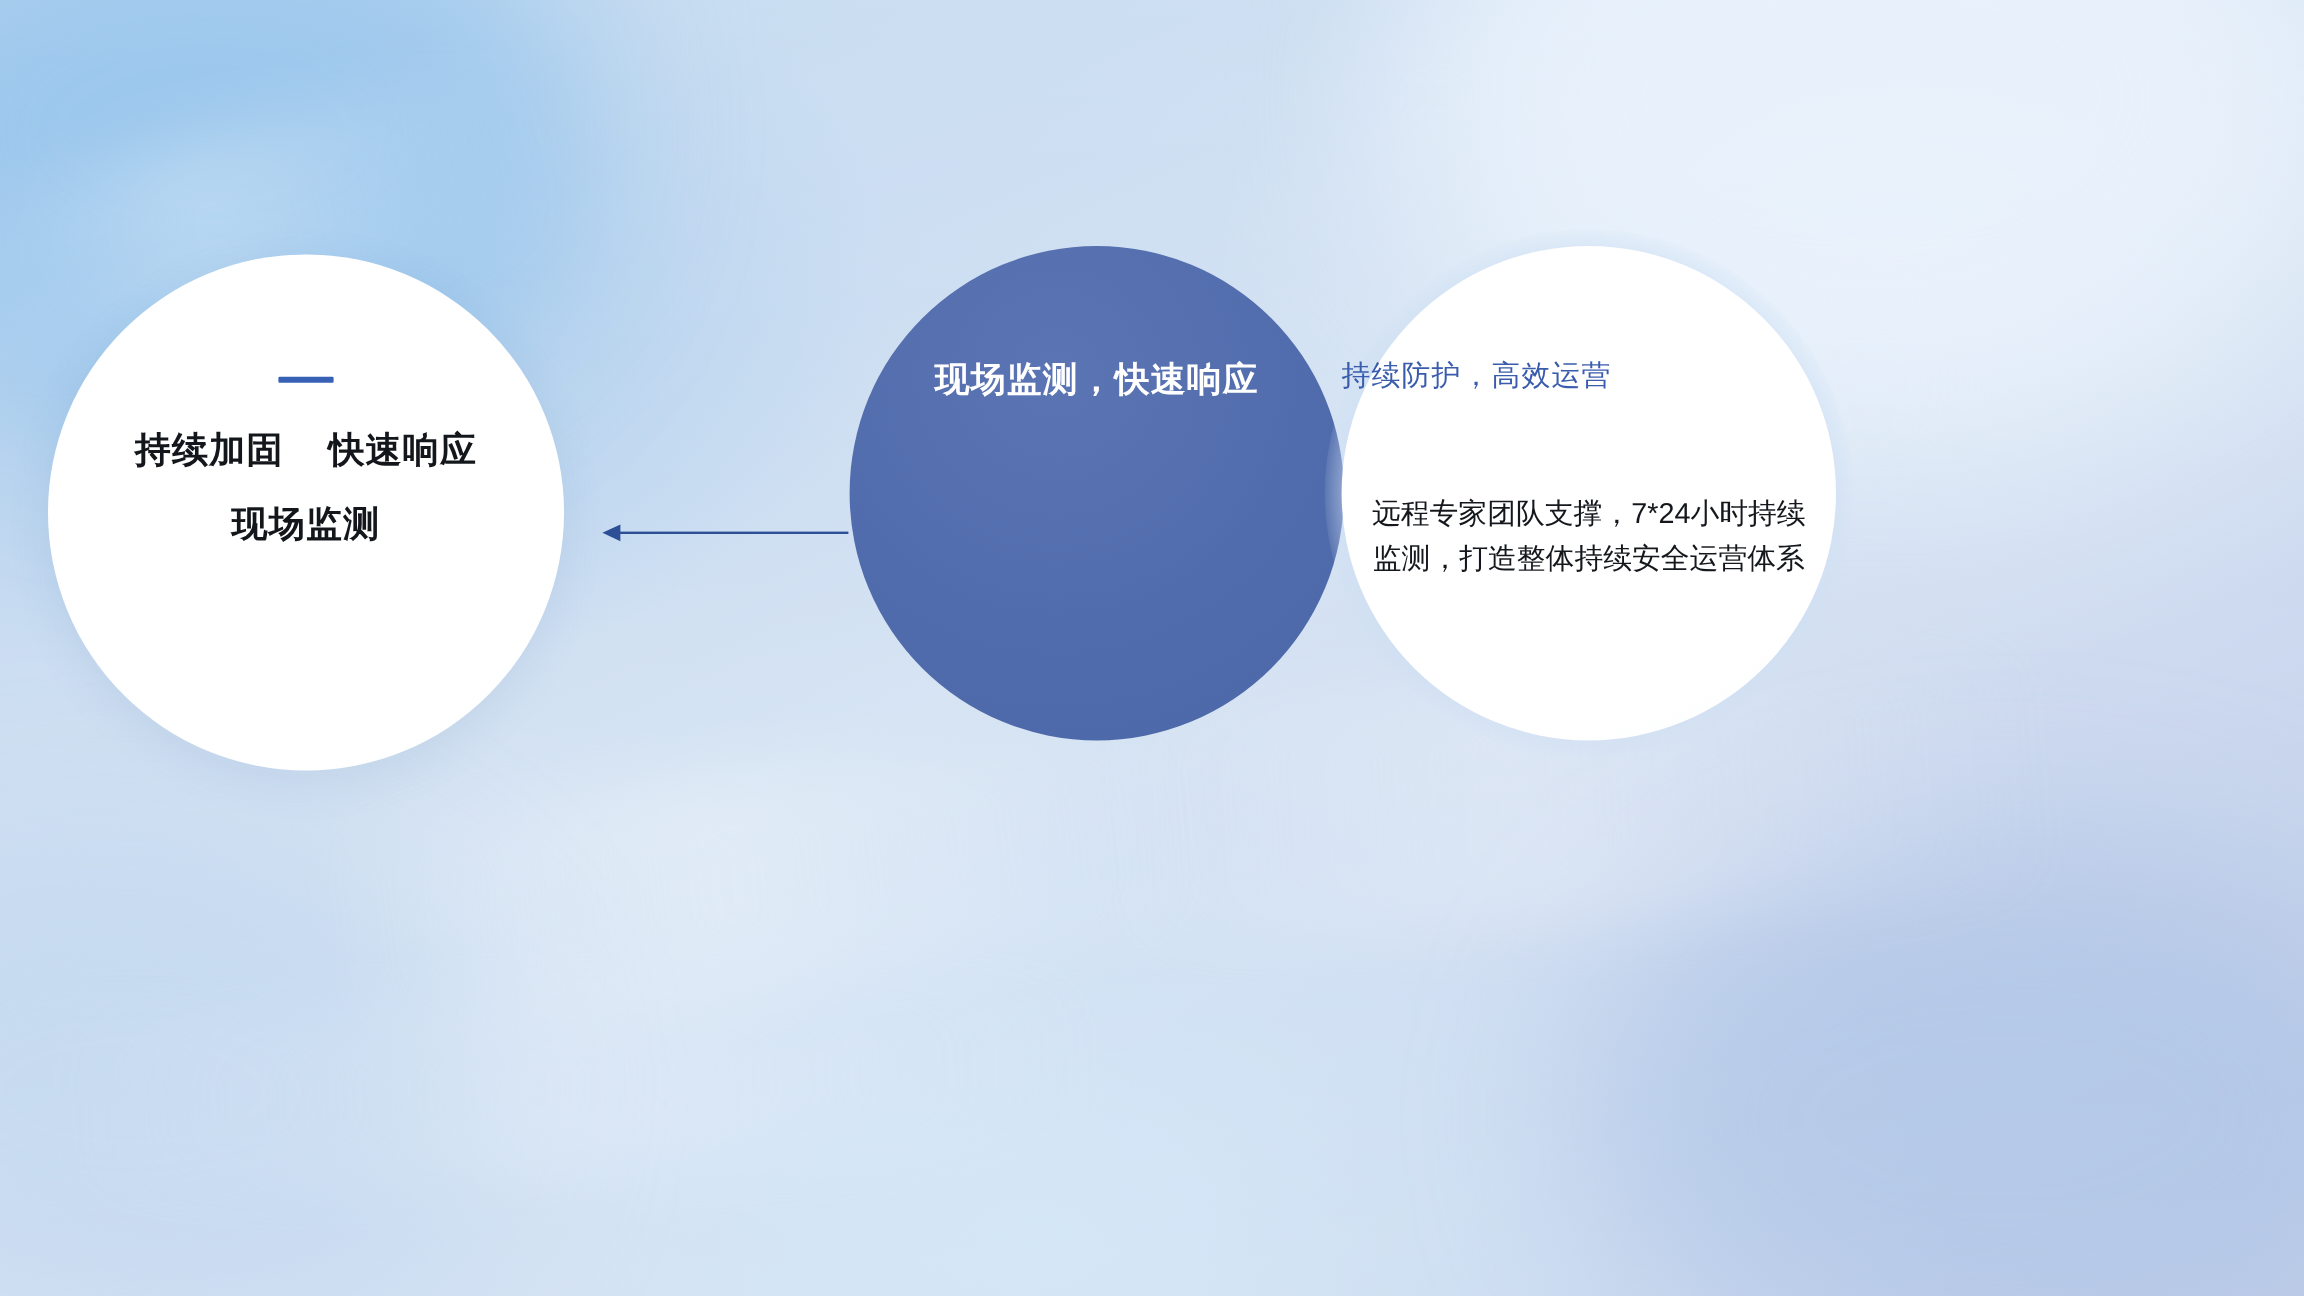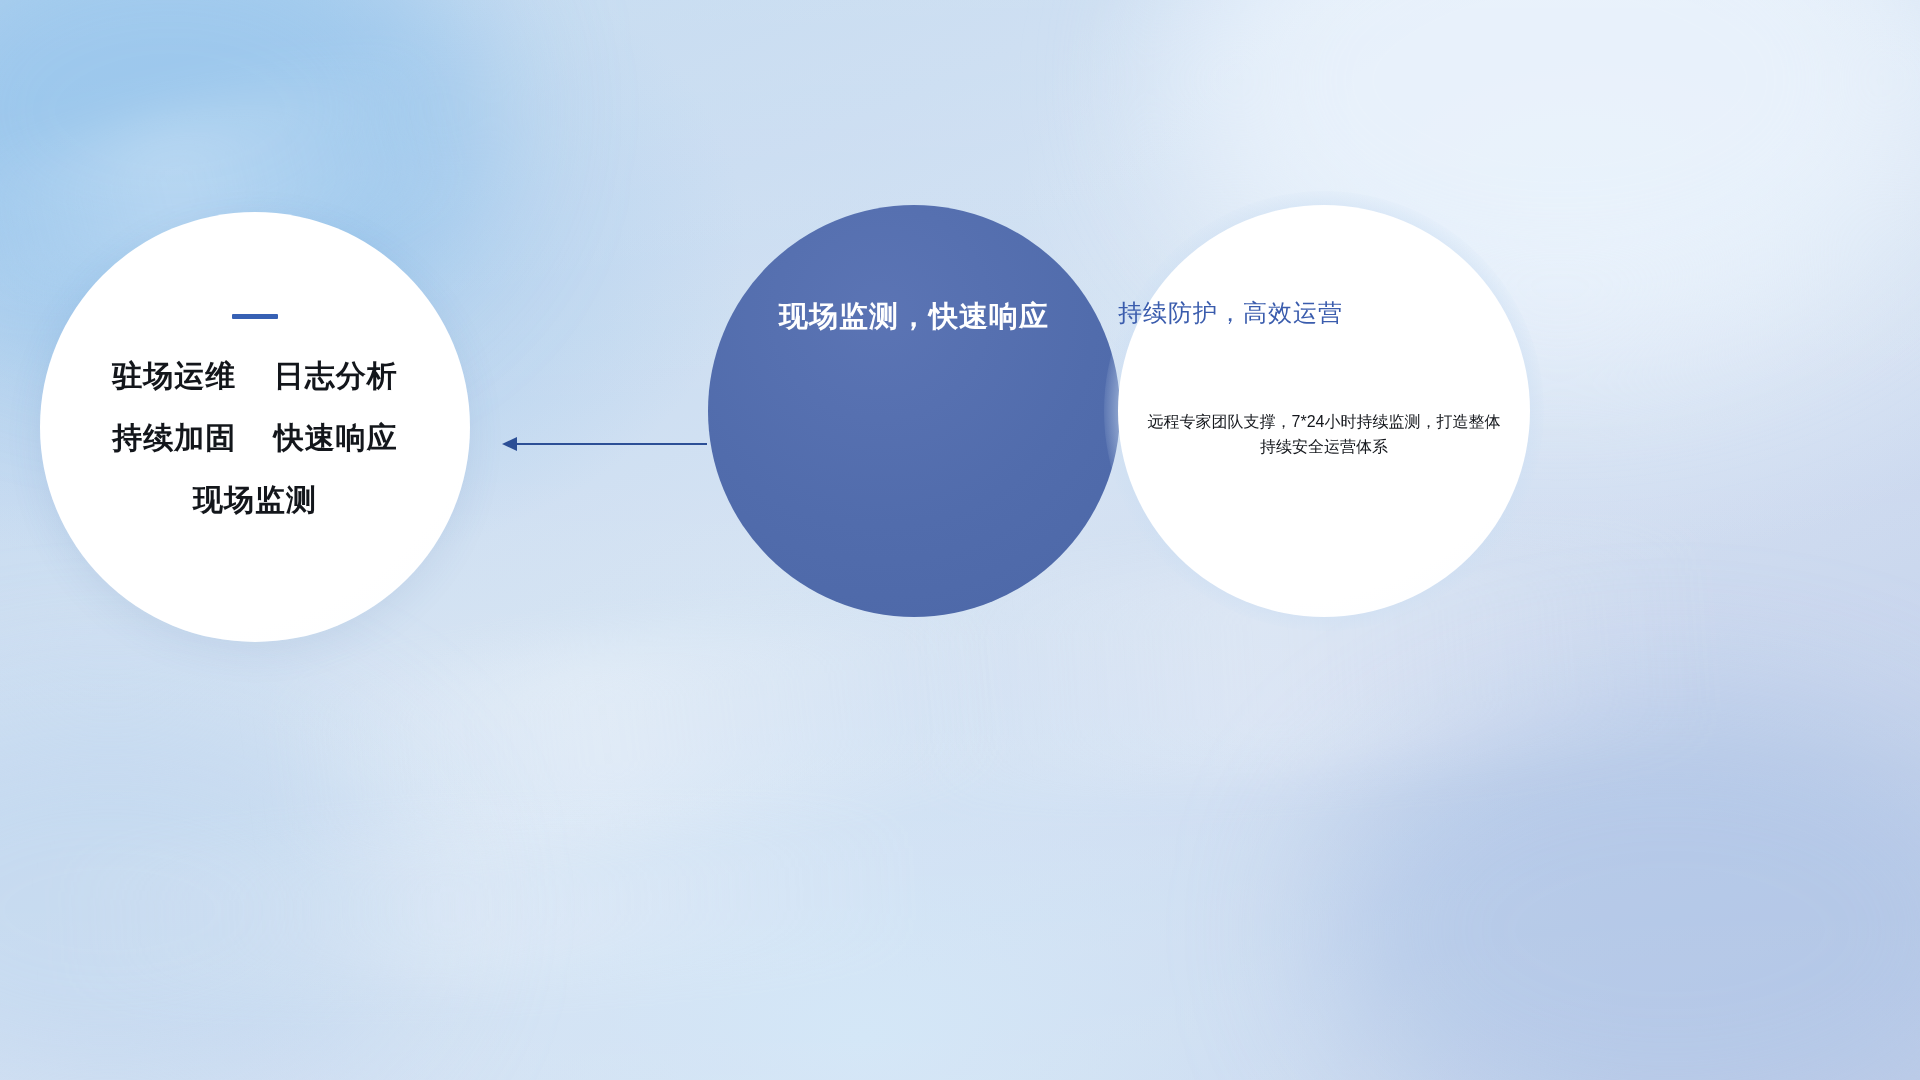--- a/index.html
+++ b/index.html
@@ -104,21 +104,21 @@
     background:radial-gradient(circle,rgba(205,223,243,.95) 60%,rgba(205,223,243,0) 72%);
     z-index:5;
   }
   .right-title{
     position:absolute;left:0;width:412px;top:92px;
     color:#3a5cad;font-weight:normal;font-size:24px;letter-spacing:1px;
     text-align:left;white-space:nowrap;
   }
   .right-body{
     position:absolute;left:24px;width:364px;top:205px;
-    color:#14171c;font-size:16px;line-height:1.55;text-align:center;
+    color:#14171c;font-size:24px;line-height:1.55;text-align:center;
     font-weight:400;
   }
 </style>
 </head>
 <body>
 
 <div id="stage">
 
   <div class="bg-base"></div>
   <div class="bg-glow g1"></div>
@@ -132,21 +132,20 @@
   <div class="bg-veil"></div>
 
   <div class="connector">
     <div class="head"></div>
     <div class="shaft"></div>
   </div>
 
   <div class="circle circle-left">
     <div class="left-inner">
       <div class="dash"></div>
-      <div class="left-line">驻场运维    日志分析</div>
       <div class="left-line">持续加固    快速响应</div>
       <div class="left-line">现场监测</div>
     </div>
   </div>
 
   <div class="circle circle-mid">
     <div class="mid-title">现场监测，快速响应</div>
   </div>
 
   <div class="right-halo"></div>

